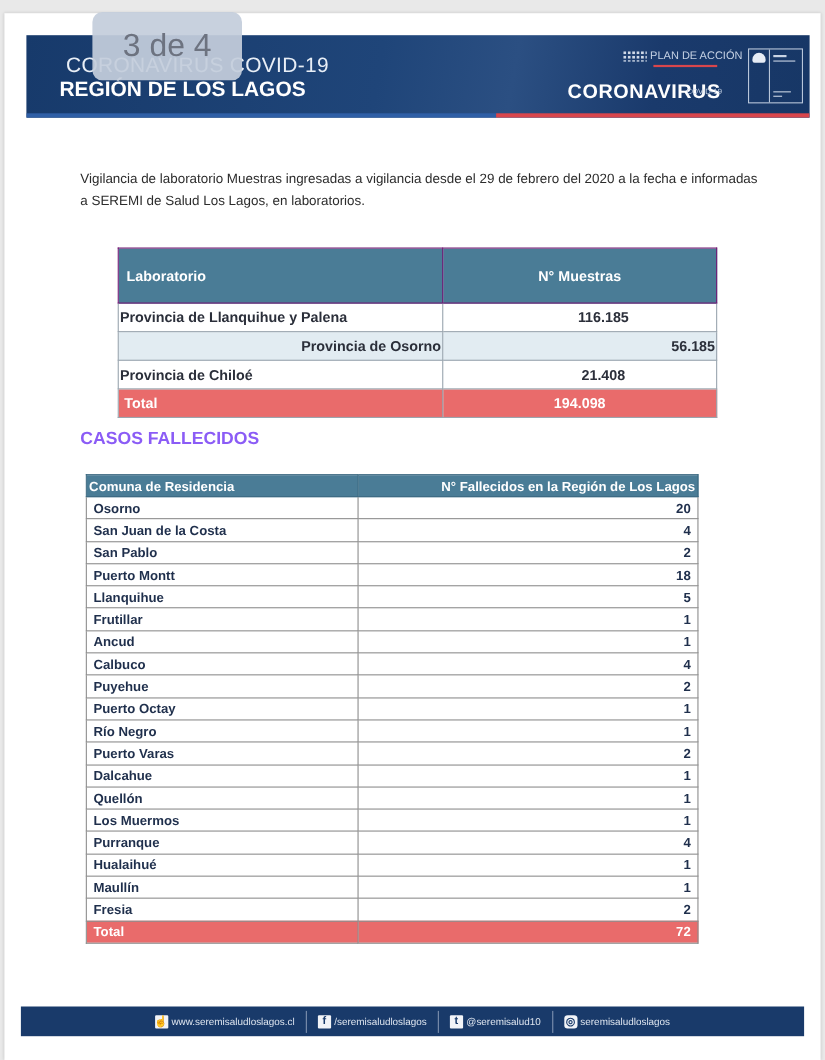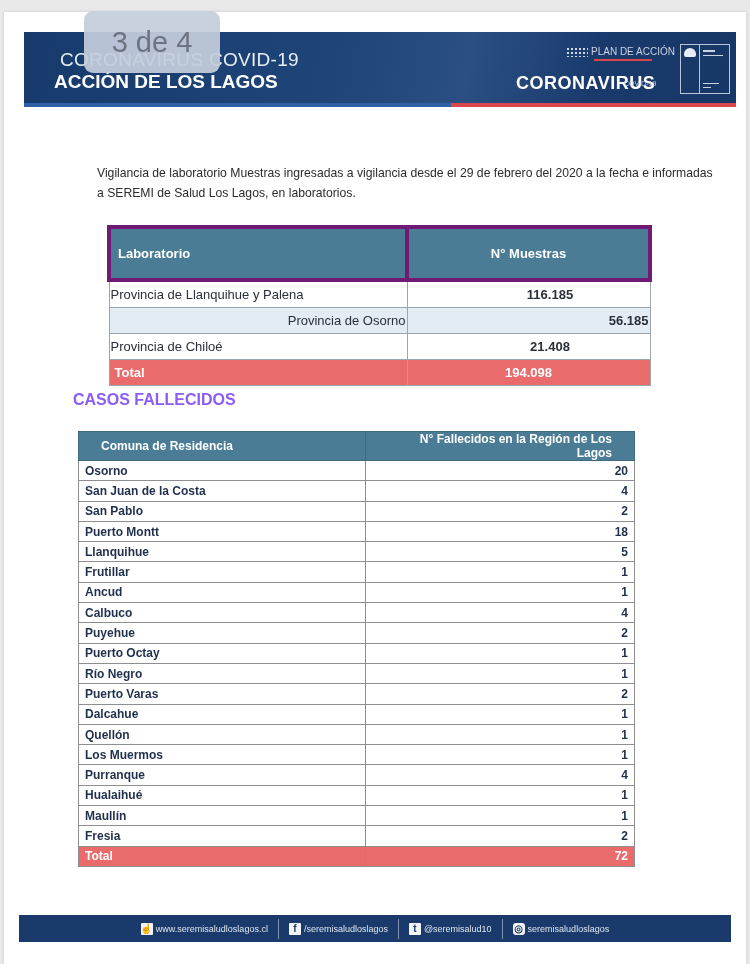--- a/index.html
+++ b/index.html
@@ -43,32 +43,32 @@
     font-family:Liberation Sans, sans-serif;
     margin-left:44px;
   }
 
   .intro-text {
     position:absolute; left:73px; top:157px; width:620px; color:#2c2c2c; font-size:12.2px; line-height:20px;
   }
 
   table { border-collapse:collapse; position:absolute; }
   .lab-table { left:107px; top:225px; width:545px; font-size:13px; }
-  .lab-table th { background:#4a7c96; color:#ffffff; height:25px; font-weight:bold; padding:12px 7px; border:4px solid #701a75; }
+  .lab-table th { background:#4a7c96; color:#ffffff; height:25px; font-weight:bold; padding:12px 7px; border:1px solid #701a75; }
   .lab-table th.c1 { text-align:left; width:280px; }
   .lab-table th.c2 { text-align:center; }
-  .lab-table td { height:25px; border:1px solid #9aa5ae; color:#2b2f3a; padding:0 1px; }
+  .lab-table td { height:25px; border:1px solid #9aa5ae; color:#2b2f3a; padding:0 1px;font-weight:bold; }
   .lab-table td.num { text-align:center; font-weight:bold;padding-left:44px; }
   .lab-table tr.alt td { background:#e2ecf2;text-align:right; }
   .lab-table tr.total td { background:#e96b6b; color:#ffffff; font-weight:bold; padding:0 5px; }
 
   .section-title { position:absolute; left:73px; top:391px; color:#8b5cf6; font-size:16px; font-weight:bold; }
 
   .deaths-table { left:78px; top:431px; width:557px; font-size:12px; }
-  .deaths-table th { background:#4a7c96; color:#ffffff; height:19px; font-weight:bold; padding:0 22px; border:1px solid #3d6a82; }
+  .deaths-table th { background:#4a7c96; color:#ffffff; height:19px; font-weight:bold; padding:0 2px; border:1px solid #3d6a82; }
   .deaths-table th.c1 { text-align:left; width:242px; }
   .deaths-table th.c2 { text-align:right; }
   .deaths-table td { height:19.3px; border:1px solid #8e8e8e; color:#1f2f4c; font-weight:bold; padding:0 6px; }
   .deaths-table td.num { text-align:right; }
   .deaths-table tr.total td { background:#e96b6b; color:#ffffff; }
 
   .footer-bar {
     position:absolute; left:19px; top:915px; width:712px; height:27px; background:#193a6a;
     display:flex; align-items:center; justify-content:center; color:#dfe6f0; font-size:9px;
   }
@@ -77,38 +77,38 @@
   .ficon { width:12px; height:12px; background:#f2f4f8; color:#193a6a; font-weight:bold; font-size:10px;
     display:inline-flex; align-items:center; justify-content:center; margin-right:3px; border-radius:1px; }
   .ficon.ig { border-radius:3px; }
 </style>
 </head>
 <body>
 
 <div class="page">
   <div class="header-banner">
     <div class="header-title-1">CORONAVIRUS COVID-19</div>
-    <div class="header-title-2">ACCIÓN DE LOS LAGOS</div>
+    <div class="header-title-2">REGIÓN DE LOS LAGOS</div>
     <div class="plan-accion"><span class="dots"></span><span>PLAN DE ACCIÓN</span></div>
     <div class="plan-underline"></div>
     <div class="coronavirus-logo">CORONAVIRUS</div>
     <div class="covid-sub">COVID-19</div>
     <div class="gov-emblem">
       <div class="star"></div>
       <div class="divider"></div>
       <div class="line" style="top:5px;width:12px;"></div>
       <div class="line" style="top:10px;width:20px;height:1px;"></div>
       <div class="line" style="top:38px;width:16px;height:1px;"></div>
       <div class="line" style="top:42px;width:8px;height:1px;"></div>
     </div>
     <div class="bottom-stripe-blue"></div>
     <div class="bottom-stripe-red"></div>
   </div>
 
-  <div class="intro-text" style="left:69px;top:151px;margin-left:24px;">Vigilancia de laboratorio Muestras ingresadas a vigilancia desde el 29 de febrero del 2020 a la fecha e informadas a SEREMI de Salud Los Lagos, en laboratorios.</div>
+  <div class="intro-text" style="left:69px;top:140px;">Vigilancia de laboratorio Muestras ingresadas a vigilancia desde el 29 de febrero del 2020 a la fecha e informadas a SEREMI de Salud Los Lagos, en laboratorios.</div>
 
   <table class="lab-table" style="left:103px;top:213px;">
     <thead>
       <tr>
         <th class="c1">Laboratorio</th>
         <th class="c2">N° Muestras</th>
       </tr>
     </thead>
     <tbody id="lab-body">
         <tr>

